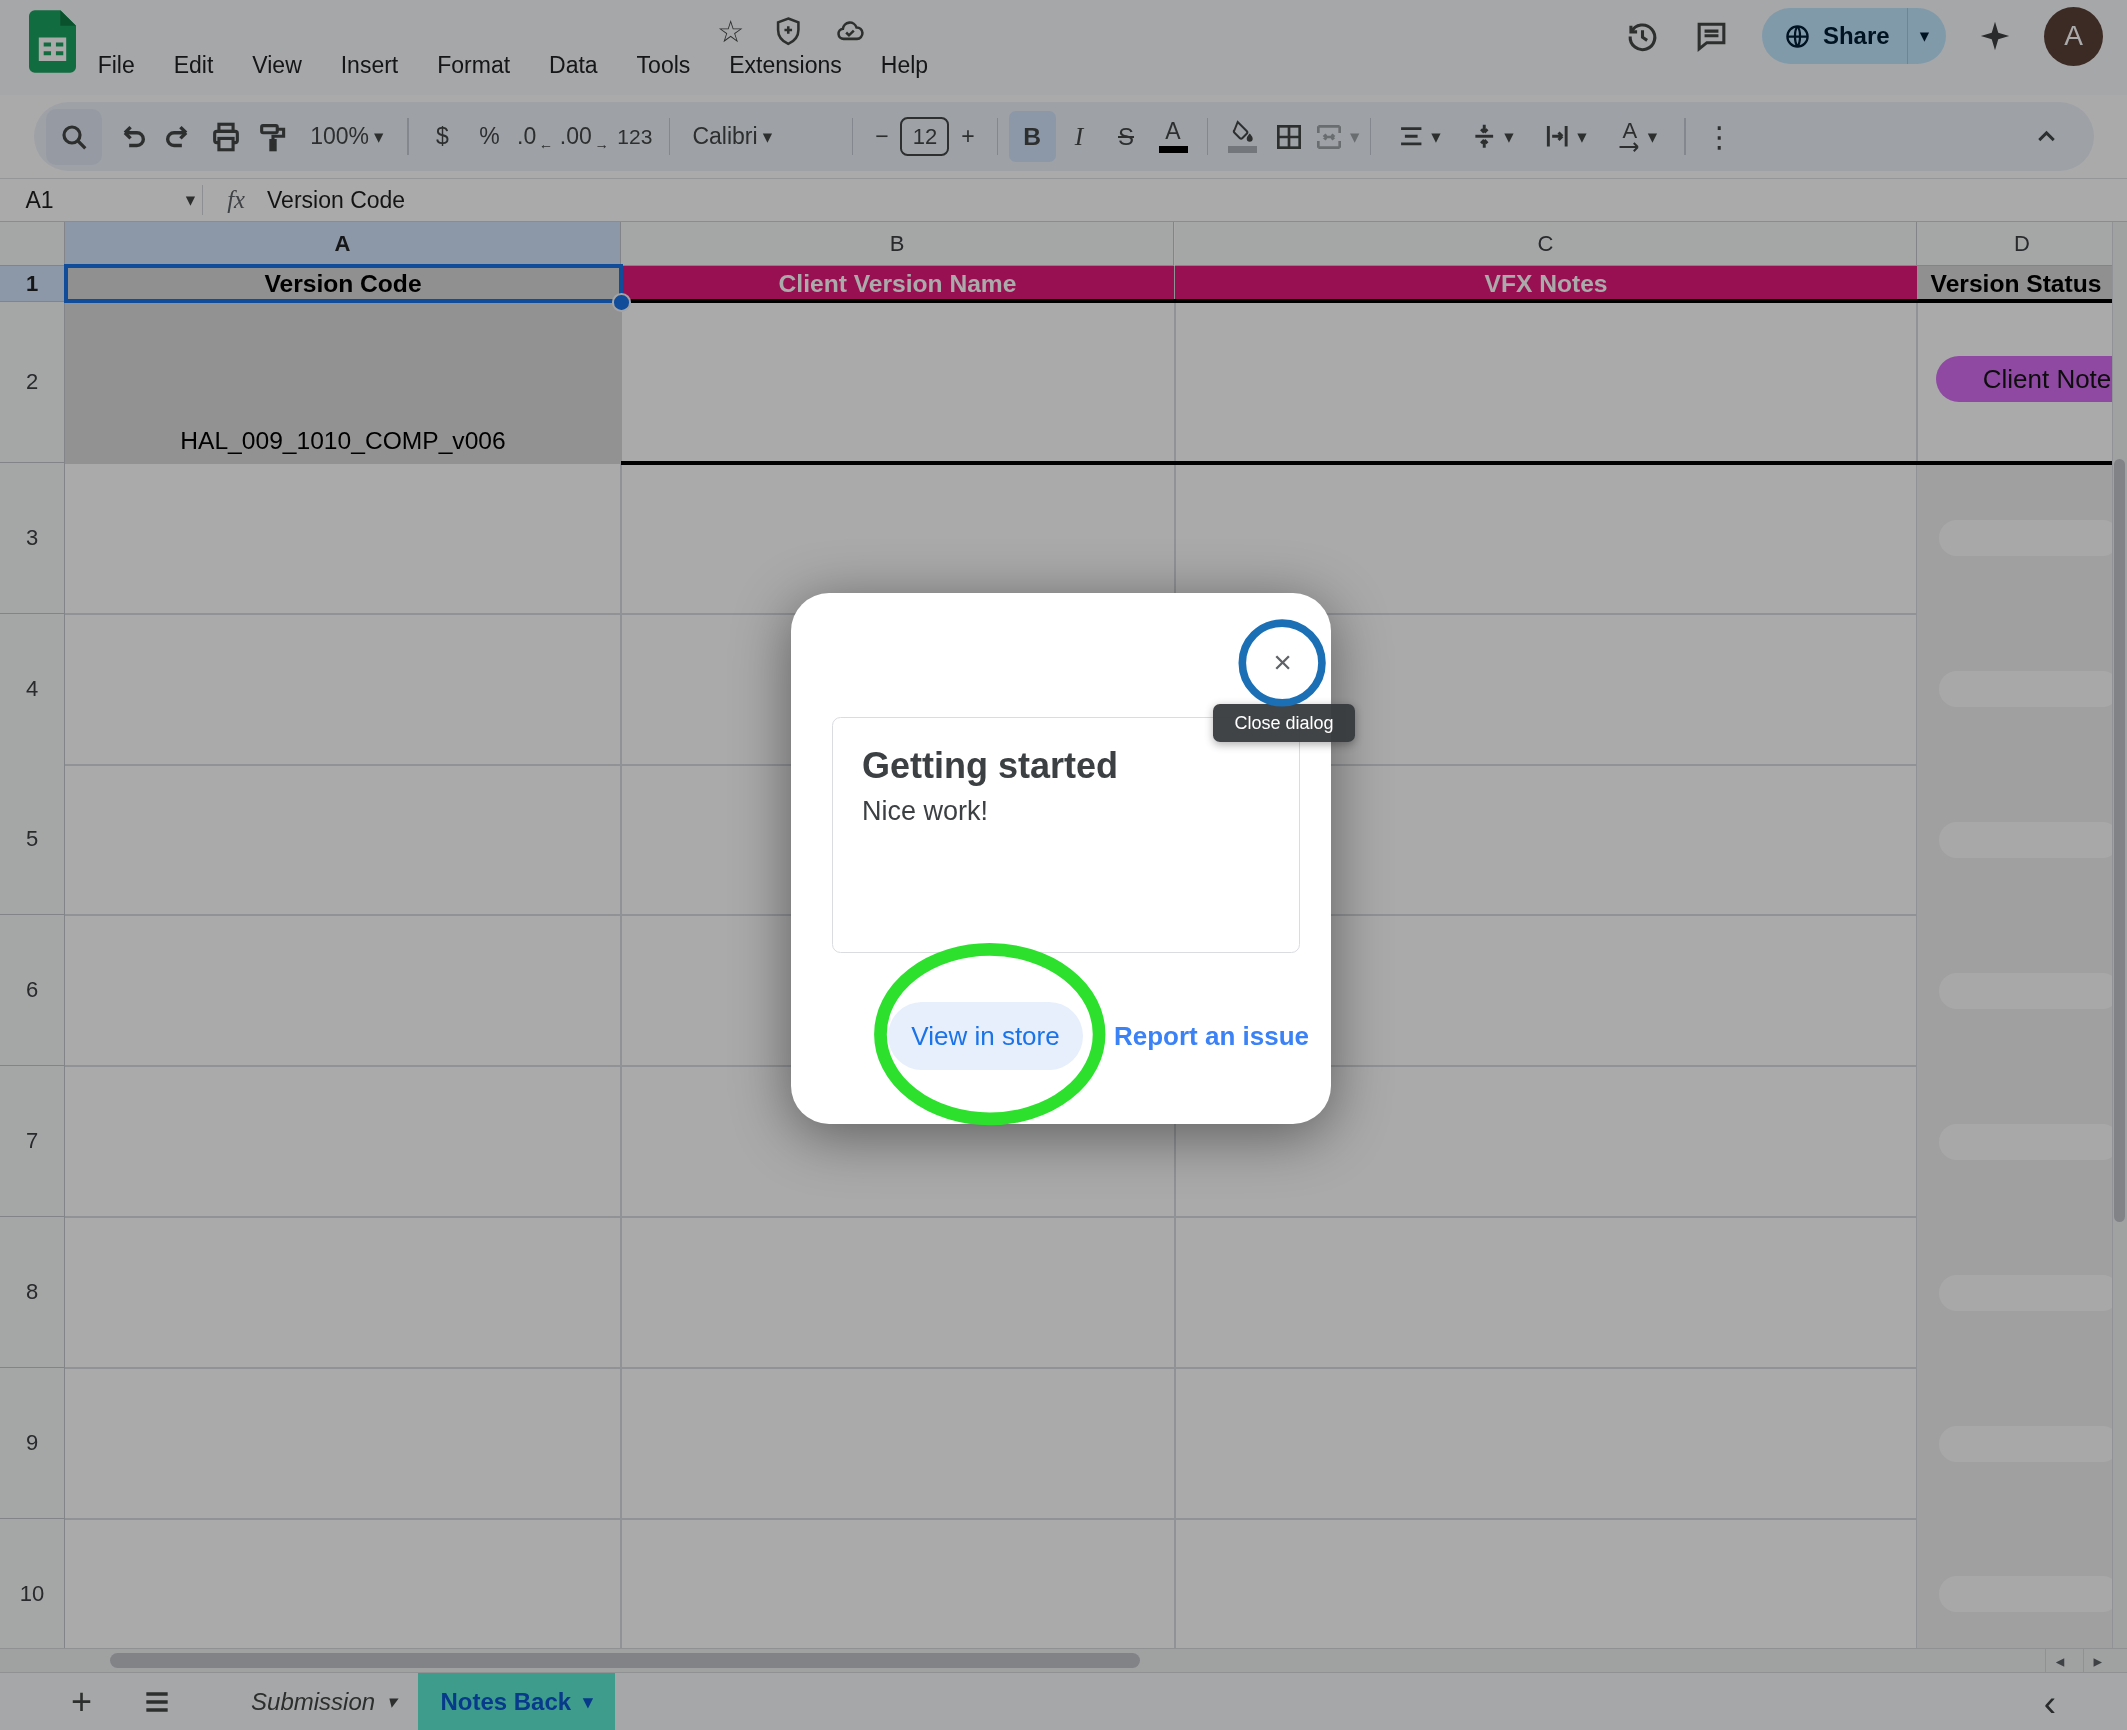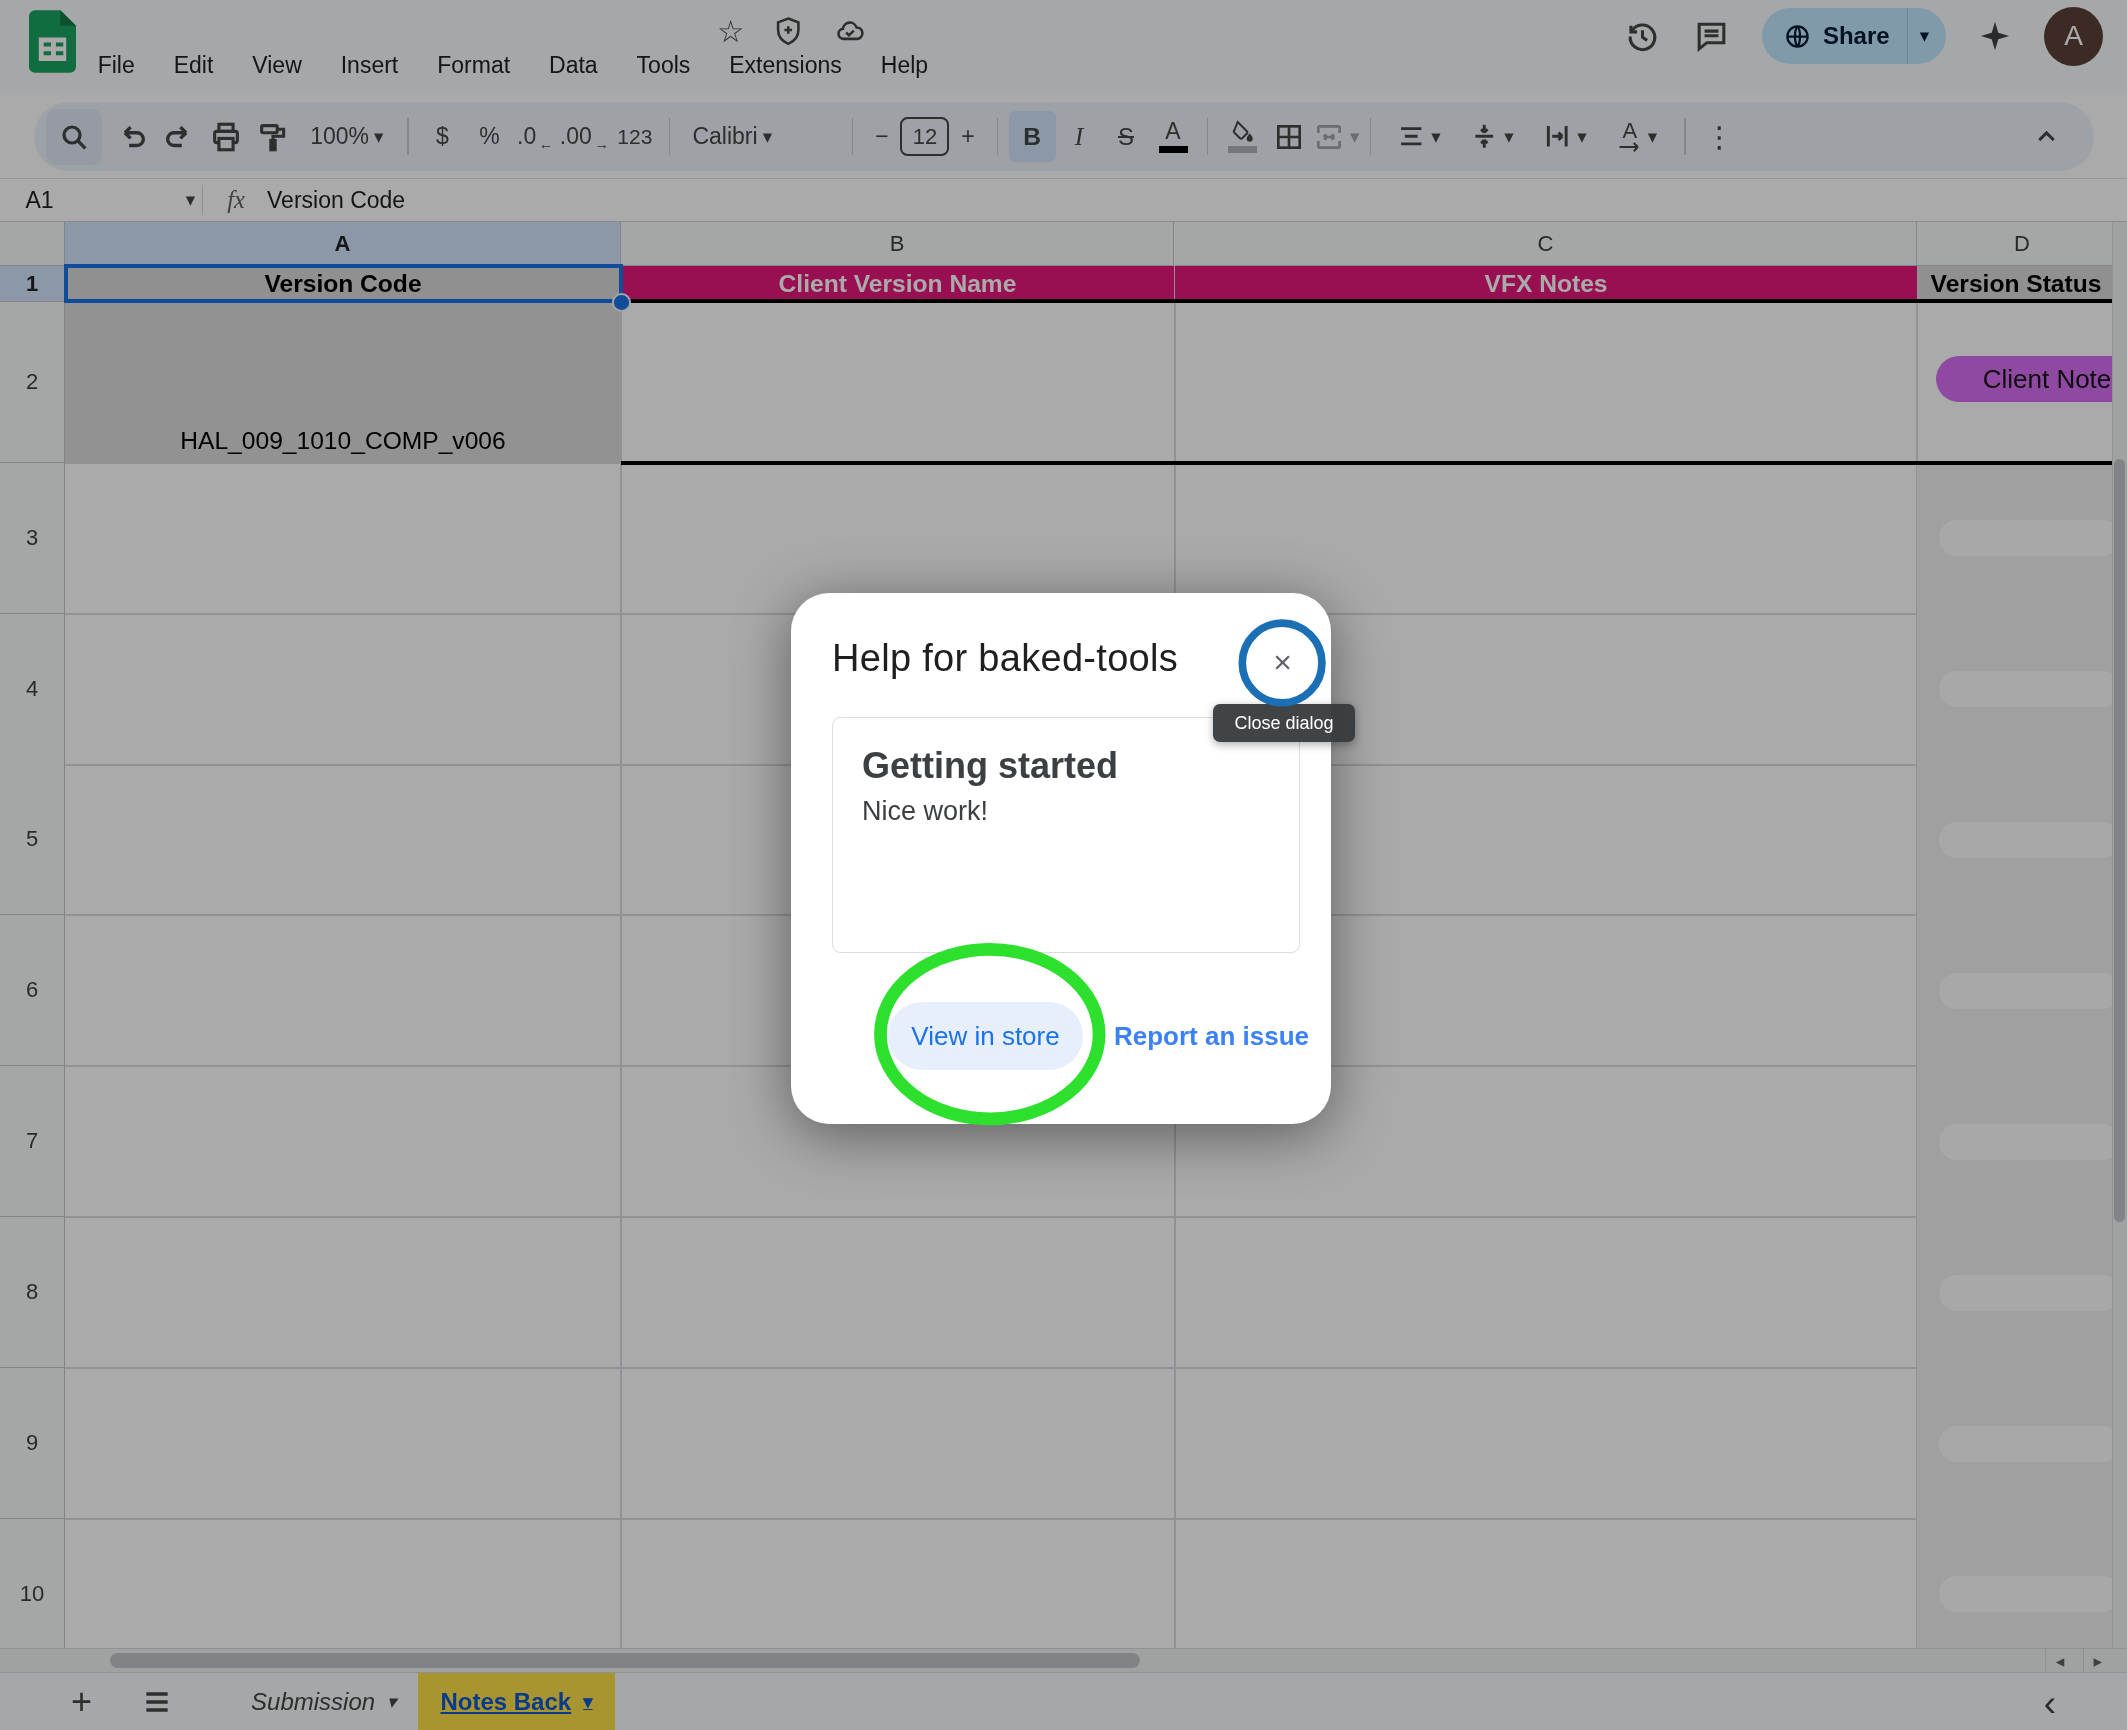--- a/index.html
+++ b/index.html
@@ -70,21 +70,21 @@
   #hscroll { position:absolute; left:0; top:1648px; width:2127px; height:25.4px; background:#f1f3f4; border-top:0.8px solid #d8dadd; border-bottom:0.8px solid #d8dadd; }
   #hthumb { position:absolute; left:110px; top:4.2px; width:1030px; height:15.3px; border-radius:7.6px; background:#c2c5c9; }
   .hsbtn { position:absolute; top:0; width:29px; height:24px; display:flex; align-items:center; justify-content:center; font-size:17px; color:#5f6368; border-left:0.8px solid #d8dadd; }
   #vscroll { position:absolute; right:0; top:222px; width:15.3px; height:1426px; background:#f1f3f4; border-left:0.8px solid #dadce0; }
   #vthumb { position:absolute; left:1.7px; top:237px; width:11px; height:763px; border-radius:6px; background:#c2c5c9; }
   #bottombar { position:absolute; left:0; top:1673px; width:2127px; height:58px; background:#f9fbfd; display:flex; align-items:center; }
   #addsheet-btn { margin-left:71px; font-size:36px; color:#444746; line-height:1; }
   #allsheets-btn { margin-left:49px; font-size:32px; color:#444746; }
   .sheettab { display:flex; align-items:center; gap:12px; height:58px; padding:0 22px; font-size:24px; color:#444746; font-weight:500; }
   #tab-submission { margin-left:56px;font-style:italic; }
-  #tab-notesback { background:#fde047; color:#0b57d0; font-weight:700;text-decoration:underline; }
+  #tab-notesback { background:#5eead4; color:#0b57d0; font-weight:700; }
   #tab-notesback .caret { color:#0b57d0; }
   #panel-collapse { position:absolute; right:71px; top:1685px; font-size:37px; color:#3c4043; line-height:1; }
 
   
   #dim { position:absolute; inset:0; background:rgba(0,0,0,.335); z-index:40; }
   #dialog { position:absolute; left:791px; top:593px; width:540px; height:531px; background:#fff; border-radius:38px; z-index:50; box-shadow:0 10.2px 59px rgba(0,0,0,.45); }
   #dialog-title { position:absolute; left:41px; top:44px; font-size:38px; color:#1f1f1f; letter-spacing:0.3px; }
   #dialog-close { position:absolute; left:468px; top:46px; width:47px; height:47px; display:flex; align-items:center; justify-content:center; font-size:32px; color:#5f6368; }
   #dialog-panel { position:absolute; left:41px; top:124px; width:468px; height:236px; border:1.7px solid #dadce0; border-radius:8.5px; background:#fff; }
   #panel-heading { position:absolute; left:29px; top:27px; font-size:36px; font-weight:700; color:#3c4043; }
@@ -392,21 +392,20 @@
   <div class="sheettab" id="tab-notesback">
     <span>Notes Back</span>
     <span class="caret">▾</span>
   </div>
 </div>
 <span id="panel-collapse">‹</span>
 
 <div id="dim"></div>
 
 <div id="dialog">
-  <div id="dialog-title">Help for baked-tools</div>
   <div id="dialog-close">×</div>
   <div id="dialog-panel">
     <div id="panel-heading">Getting started</div>
     <div id="panel-body">Nice work!</div>
   </div>
   <div id="view-store-btn">View in store</div>
   <div id="report-link">Report an issue</div>
 </div>
 
 <div id="close-tooltip">Close dialog</div>

